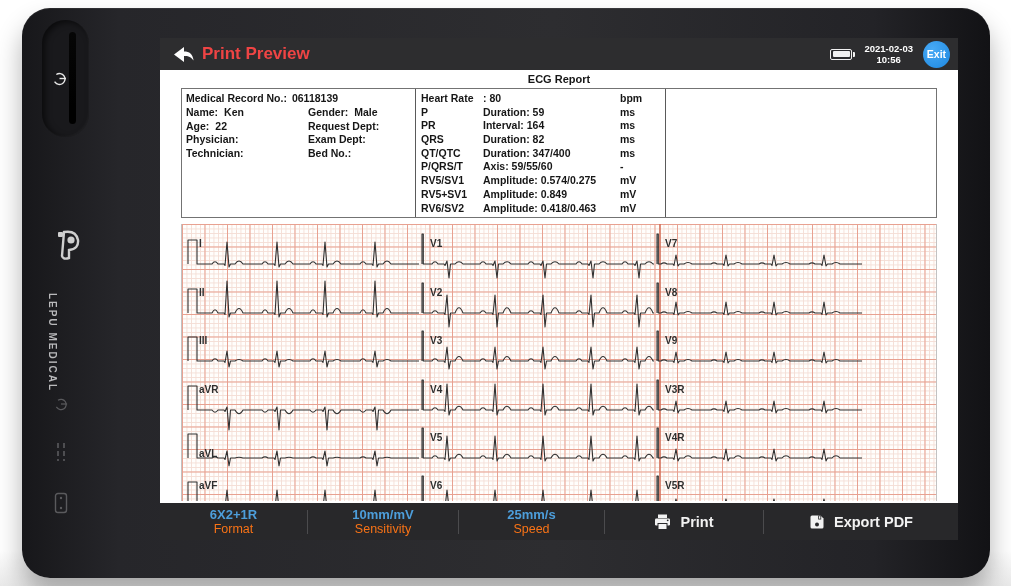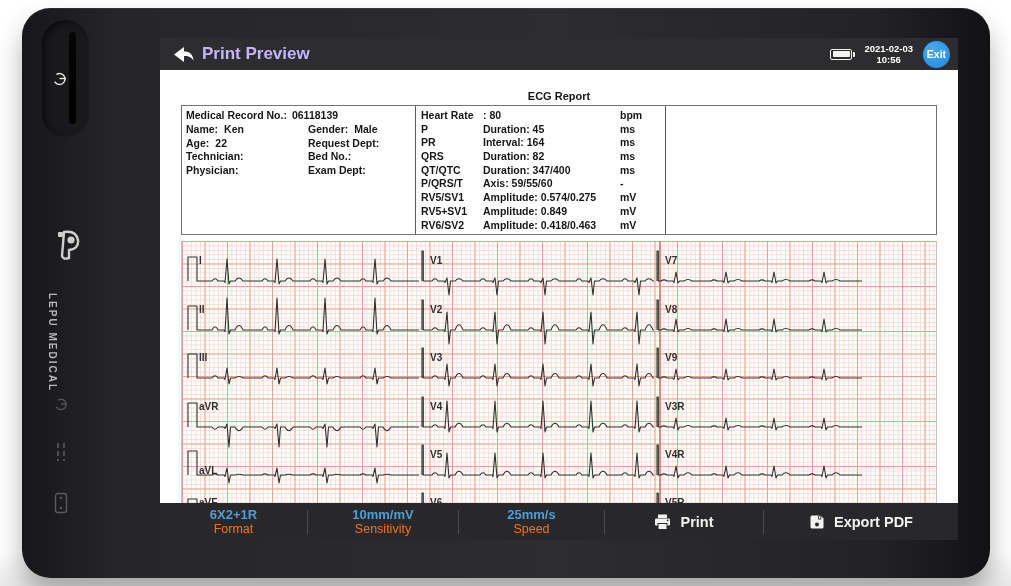--- a/index.html
+++ b/index.html
@@ -22,38 +22,38 @@
   .brand-text { writing-mode: vertical-rl; font-size: 10px; font-weight: bold; letter-spacing: 2px;
                 color: #b9b9bb; margin-top: 7px; height: 142px; }
   .bezel-icon { position: absolute; left: 31px; opacity: .75; }
 
   
   .screen { position: absolute; left: 138px; top: 30px; width: 798px; height: 502px;
             background: #ffffff; overflow: hidden; }
 
   .hdr { position: absolute; left: 0; top: 0; right: 0; height: 32px; background: #2d2d2f;
          display: flex; align-items: center; padding: 0 8px 0 12px; }
-  .hdr-title { color: #c4b5fd; font-size: 17px; font-weight: bold; margin-left: 7px; }
+  .hdr-title { color: #ef4444; font-size: 17px; font-weight: bold; margin-left: 7px; }
   .hdr-spacer { flex: 1; }
   .battery { position: relative; width: 22px; height: 11px; border: 1.5px solid #f2f2f2;
              border-radius: 2px; margin-right: 12px; }
   .battery::before { content: ""; position: absolute; left: 1.5px; top: 1.5px; right: 1.5px; bottom: 1.5px;
                      background: #f2f2f2; border-radius: 1px; }
   .battery::after { content: ""; position: absolute; right: -4px; top: 2px; width: 2.5px; height: 5px;
                     background: #f2f2f2; border-radius: 0 1px 1px 0; }
   .datetime { color: #fff; font-size: 9.5px; font-weight: bold; line-height: 11px;
               text-align: center; margin-right: 10px; }
   .exit-btn { width: 27px; height: 27px; border-radius: 50%;
               background: radial-gradient(circle at 35% 30%, #47aaf6, #1e88e0);
               color: #fff; font-size: 10.5px; font-weight: bold;
               display: flex; align-items: center; justify-content: center; cursor: pointer; }
 
   
   .report { position: absolute; left: 0; top: 32px; right: 0; bottom: 37px;
-            background: #fff; padding: 18px 21px 0 21px; color: #161616; }
+            background: #fff; padding: 1px 21px 0 21px; color: #161616; }
   .rpt-title { text-align: center; font-size: 11px; font-weight: bold; height: 17px; line-height: 17px; }
   .info-table { display: flex; height: 130px; border: 1px solid #737373; font-size: 10.5px; font-weight: bold; }
   .col1 { width: 234px; border-right: 1px solid #5a5a5a; padding: 3px 4px; }
   .col2 { width: 250px; border-right: 1px solid #5a5a5a; padding: 3px 5px; }
   .col3 { flex: 1; padding: 3px 6px; position: relative; }
   .p-record { height: 13.8px; display: flex; gap: 5px; white-space: nowrap; }
   .p-row { height: 13.8px; display: grid; grid-template-columns: 122px 1fr; white-space: nowrap; }
   .p-pair { display: flex; gap: 6px; }
   .meas-row { height: 13.7px; display: grid; grid-template-columns: 62px 1fr 40px; white-space: nowrap; }
   .minn-row, .diag-row { display: flex; gap: 6px; white-space: nowrap; }
@@ -165,49 +165,49 @@
                     <span>Age:</span>
                     <span>22</span>
                   </div>
                   <div class="p-pair">
                     <span>Request Dept:</span>
                     <span></span>
                   </div>
                 </div>
                 <div class="p-row">
                   <div class="p-pair">
-                    <span>Technician:</span>
-                    <span></span>
-                  </div>
-                  <div class="p-pair">
-                    <span>Bed No.:</span>
+                    <span>Physician:</span>
+                    <span></span>
+                  </div>
+                  <div class="p-pair">
+                    <span>Exam Dept:</span>
                     <span></span>
                   </div>
                 </div>
                 <div class="p-row">
                   <div class="p-pair">
-                    <span>Physician:</span>
-                    <span></span>
-                  </div>
-                  <div class="p-pair">
-                    <span>Exam Dept:</span>
+                    <span>Technician:</span>
+                    <span></span>
+                  </div>
+                  <div class="p-pair">
+                    <span>Bed No.:</span>
                     <span></span>
                   </div>
                 </div>
               </div>
           </div>
           <div class="col2" id="measurements">
               <div class="meas-row">
                 <span>Heart Rate</span>
                 <span>: 80</span>
                 <span>bpm</span>
               </div>
               <div class="meas-row">
                 <span>P</span>
-                <span>Duration: 45</span>
+                <span>Duration: 59</span>
                 <span>ms</span>
               </div>
               <div class="meas-row">
                 <span>PR</span>
                 <span>Interval: 164</span>
                 <span>ms</span>
               </div>
               <div class="meas-row">
                 <span>QRS</span>
                 <span>Duration: 82</span>

